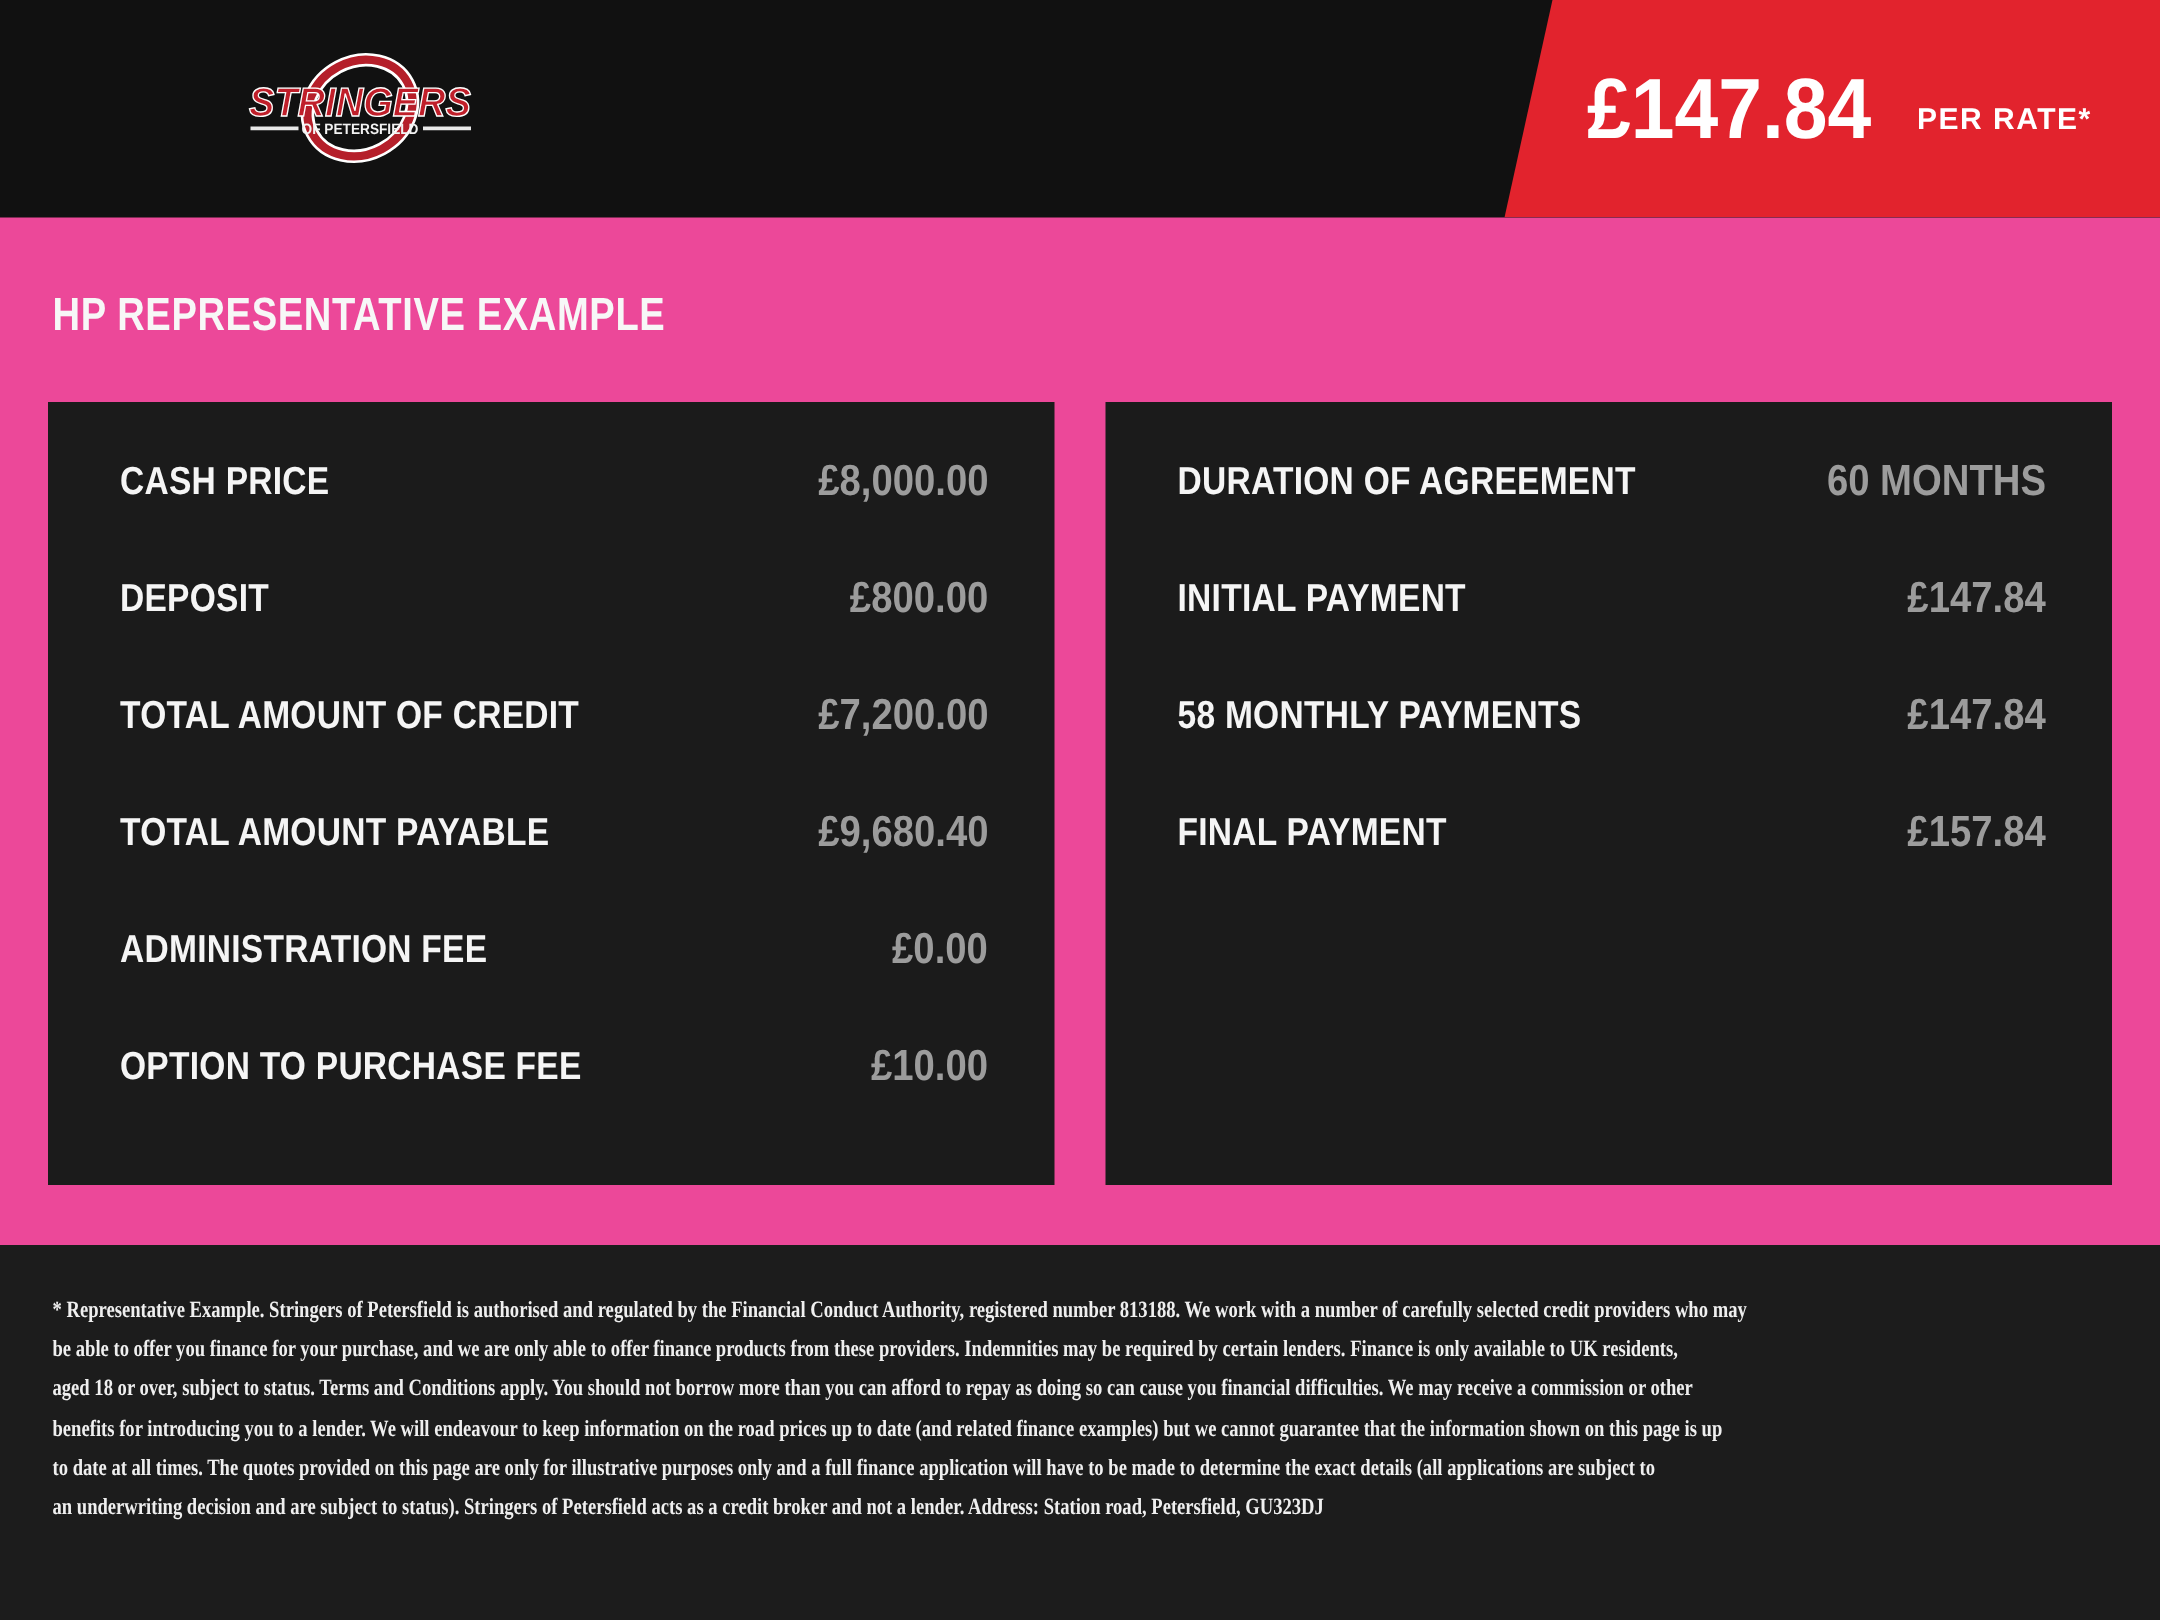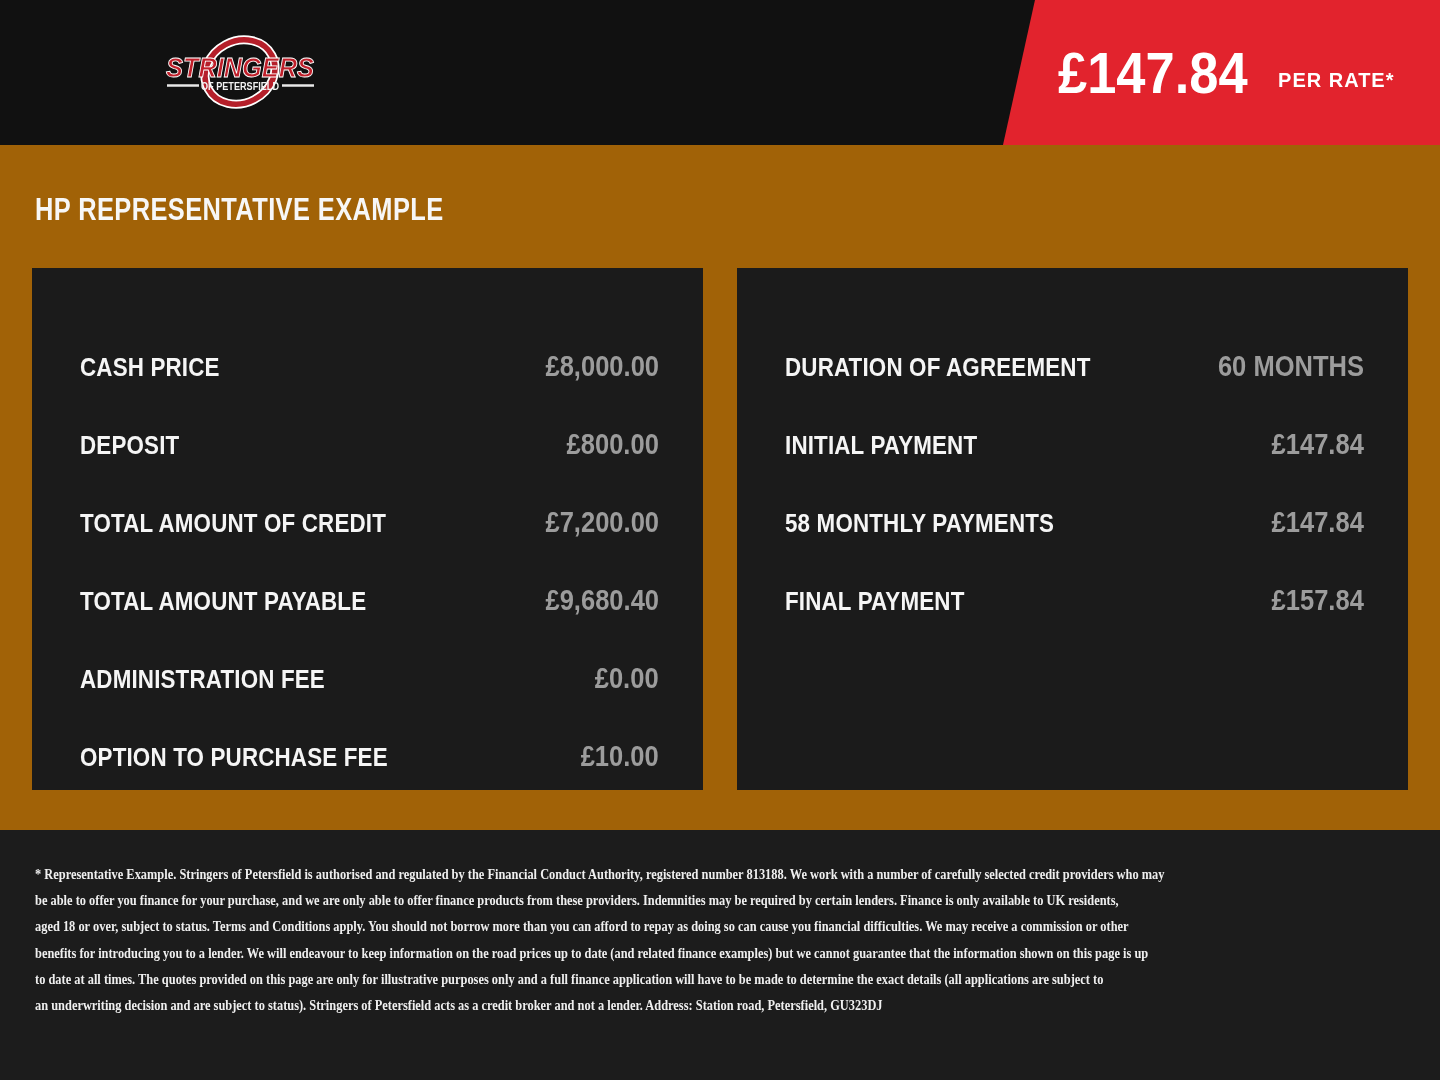--- a/index.html
+++ b/index.html
@@ -2,21 +2,21 @@
 <html><head>
 <meta charset="utf-8">
 <style>
   * { margin: 0; padding: 0; box-sizing: border-box; }
   html, body { background: #000; }
   .page {
     position: relative;
     width: 1440px;
     height: 1080px;
     overflow: hidden;
-    background: #a16207;
+    background: #ec4899;
     font-family: "Liberation Sans", sans-serif;
   }
 
   
   .header {
     position: relative;
     width: 100%;
     height: 145px;
     background: #111111;
   }
@@ -81,21 +81,21 @@
   }
   .panel {
     width: 671px;
     height: 522px;
     background: #1b1b1b;
     padding: 37px 44px 17px 48px;
   }
   .frow {
     height: 78px;
     display: flex;
-    align-items: flex-end;
+    align-items: flex-start;
     justify-content: space-between;
     gap: 38px;
   }
   .frow .lbl {
     color: #f5f5f5;
     font-size: 26px;
     font-weight: bold;
     letter-spacing: 0.2px;
     transform: scaleX(0.86);
     transform-origin: left center;

